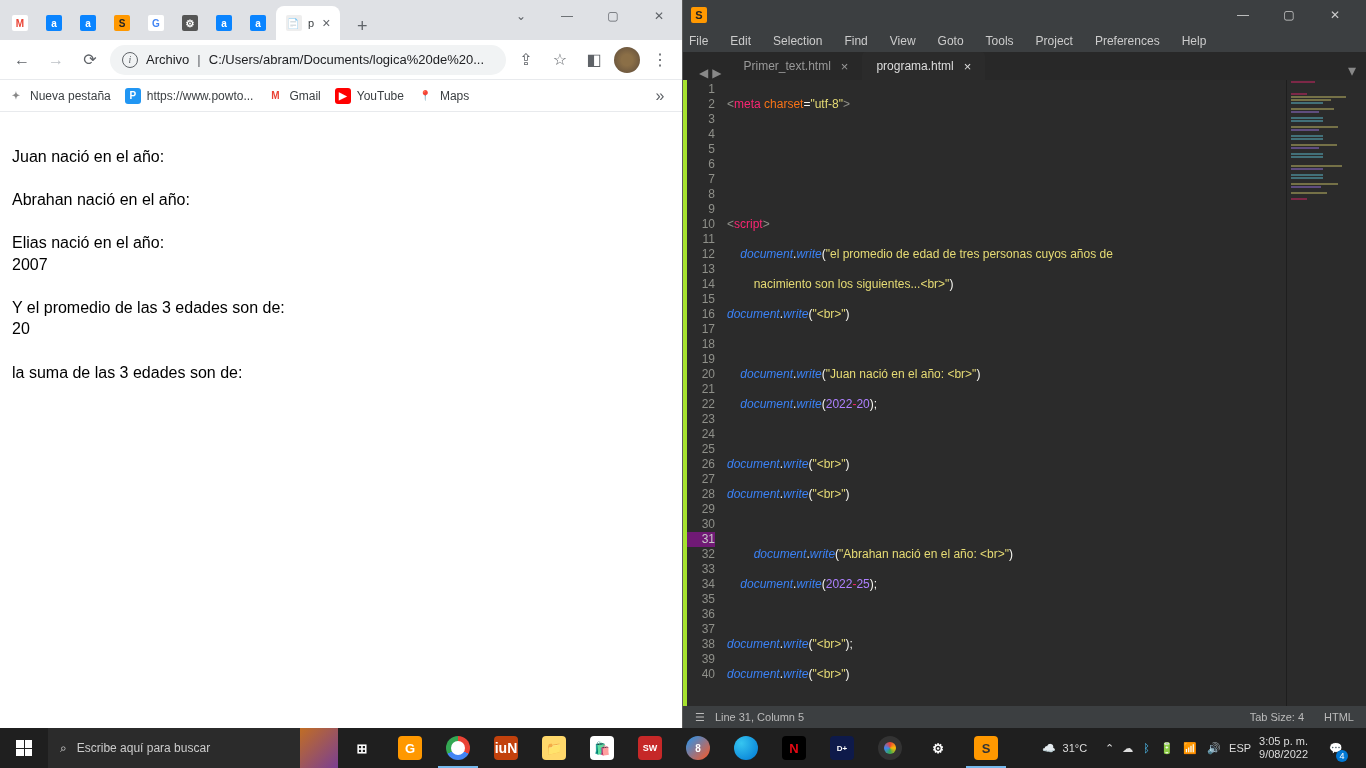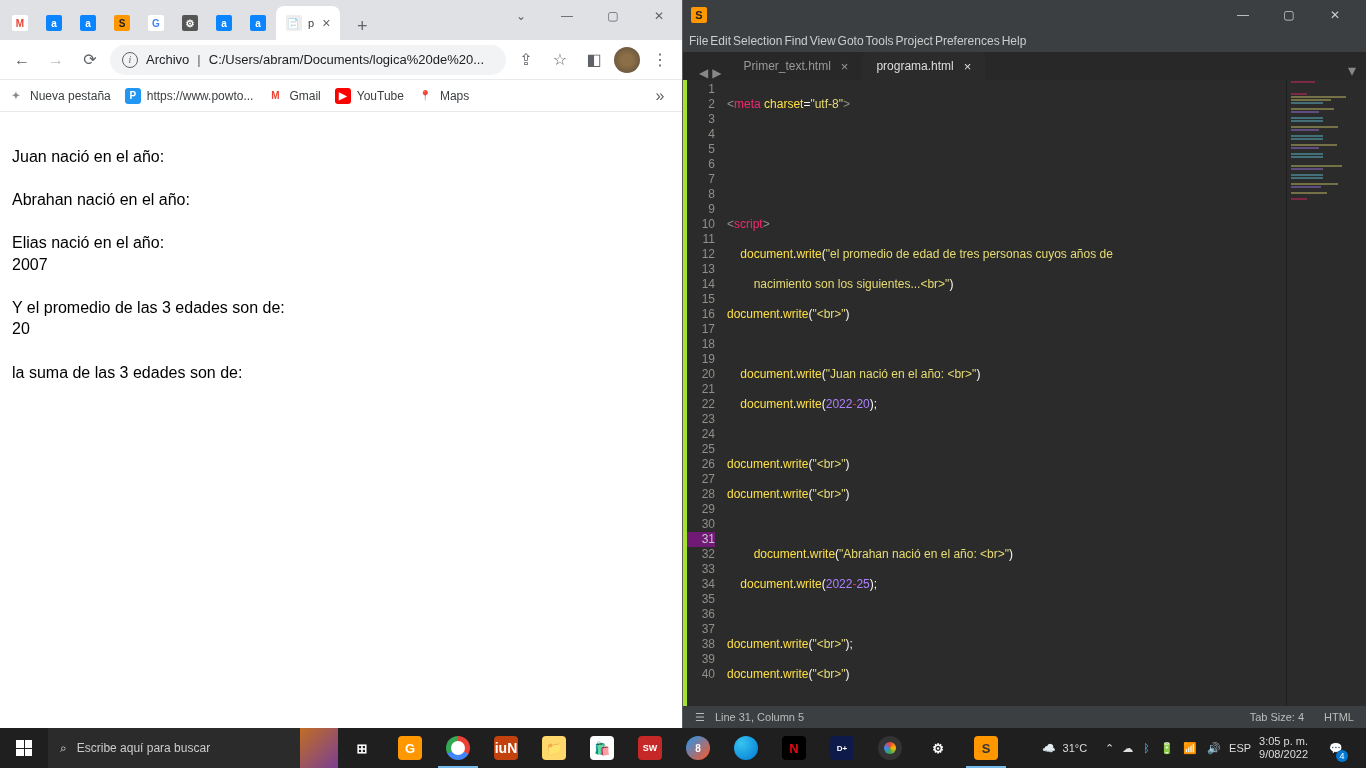--- a/index.html
+++ b/index.html
@@ -24,39 +24,39 @@
 .bookmarks{height:32px;background:#fff;border-bottom:1px solid #e8eaed;display:flex;align-items:center;padding:0 8px;gap:14px;font-size:12px;color:#3c4043}
 .bm{display:flex;align-items:center;gap:6px;cursor:pointer}
 .bm-icon{width:16px;height:16px;border-radius:3px;display:flex;align-items:center;justify-content:center;font-size:10px;font-weight:bold}
 .page{flex:1;padding:12px;font-family:"Times New Roman",serif;font-size:16px;color:#000;line-height:1.35}
 
 .sublime{width:683px;height:728px;background:#2b2b2b;display:flex;flex-direction:column}
 .st-title{height:30px;background:#3c3f41;display:flex;align-items:center;padding:0 8px;color:#ccc;font-size:12px}
 .st-title .sticon{width:16px;height:16px;background:#ff9800;border-radius:2px;margin-right:8px;display:flex;align-items:center;justify-content:center;color:#222;font-size:11px;font-weight:bold}
 .st-title .wc{margin-left:auto;display:flex;gap:0}
 .st-title .wc div{width:46px;height:30px;display:flex;align-items:center;justify-content:center;color:#ccc;font-size:12px}
-.st-menu{height:22px;background:#3c3f41;display:flex;align-items:center;padding:0 6px;gap:2px;color:#ccc;font-size:12px}
+.st-menu{height:22px;background:#3c3f41;display:flex;align-items:center;padding:0 6px;gap:22px;color:#ccc;font-size:12px}
 .st-menu span{cursor:pointer}
 .st-tabs{height:28px;background:#282828;display:flex;align-items:flex-end;padding-left:8px}
 .st-nav{display:flex;align-items:center;gap:4px;padding:0 8px;color:#888}
 .st-nav span{font-size:12px}
 .stab{height:28px;padding:0 14px;display:flex;align-items:center;gap:10px;font-size:12px;color:#999;cursor:pointer;border-radius:4px 4px 0 0}
 .stab.active{background:#2b2b2b;color:#ddd}
 .stab .x{font-size:13px}
 .editor-wrap{flex:1;display:flex;position:relative;overflow:hidden}
 .gutter-edge{width:4px;background:#a6e22e}
 .gutter{width:36px;background:#2b2b2b;color:#8f908a;font-family:Consolas,monospace;font-size:12px;text-align:right;padding:2px 8px 2px 0;line-height:15px}
 .gutter .ln{height:15px}
 .gutter .hl{background:#701a75;color:#c8c8c8}
 .code{flex:1;font-family:Consolas,monospace;font-size:12px;line-height:15px;padding:2px 0 2px 4px;color:#f8f8f2;white-space:pre;position:relative}
 .code .line{height:15px}
 .c-pink{color:#f92672}
 .c-yellow{color:#e6db74}
-.c-blue{color:#fde047;}
-.c-green{color:#fde047}
+.c-blue{color:#3b82f6;font-style:italic}
+.c-green{color:#f97316}
 .c-purple{color:#ae81ff}
 .c-grey{color:#8f908a}
 .minimap{width:80px;background:#2b2b2b;border-left:1px solid #1e1e1e;position:relative;overflow:hidden}
 .mm-line{height:2px;margin:1px 4px;opacity:0.4}
 .status{height:22px;background:#3c3f41;display:flex;align-items:center;padding:0 12px;color:#bbb;font-size:11px}
 .status .sp{margin-left:auto;display:flex;gap:20px}
 
 .taskbar{width:1366px;height:40px;background:#1f1f1f;display:flex;align-items:center;color:#fff;font-size:12px}
 .start{width:48px;height:40px;display:flex;align-items:center;justify-content:center}
 .winlogo{width:16px;height:16px;display:grid;grid-template-columns:1fr 1fr;grid-template-rows:1fr 1fr;gap:1px}

